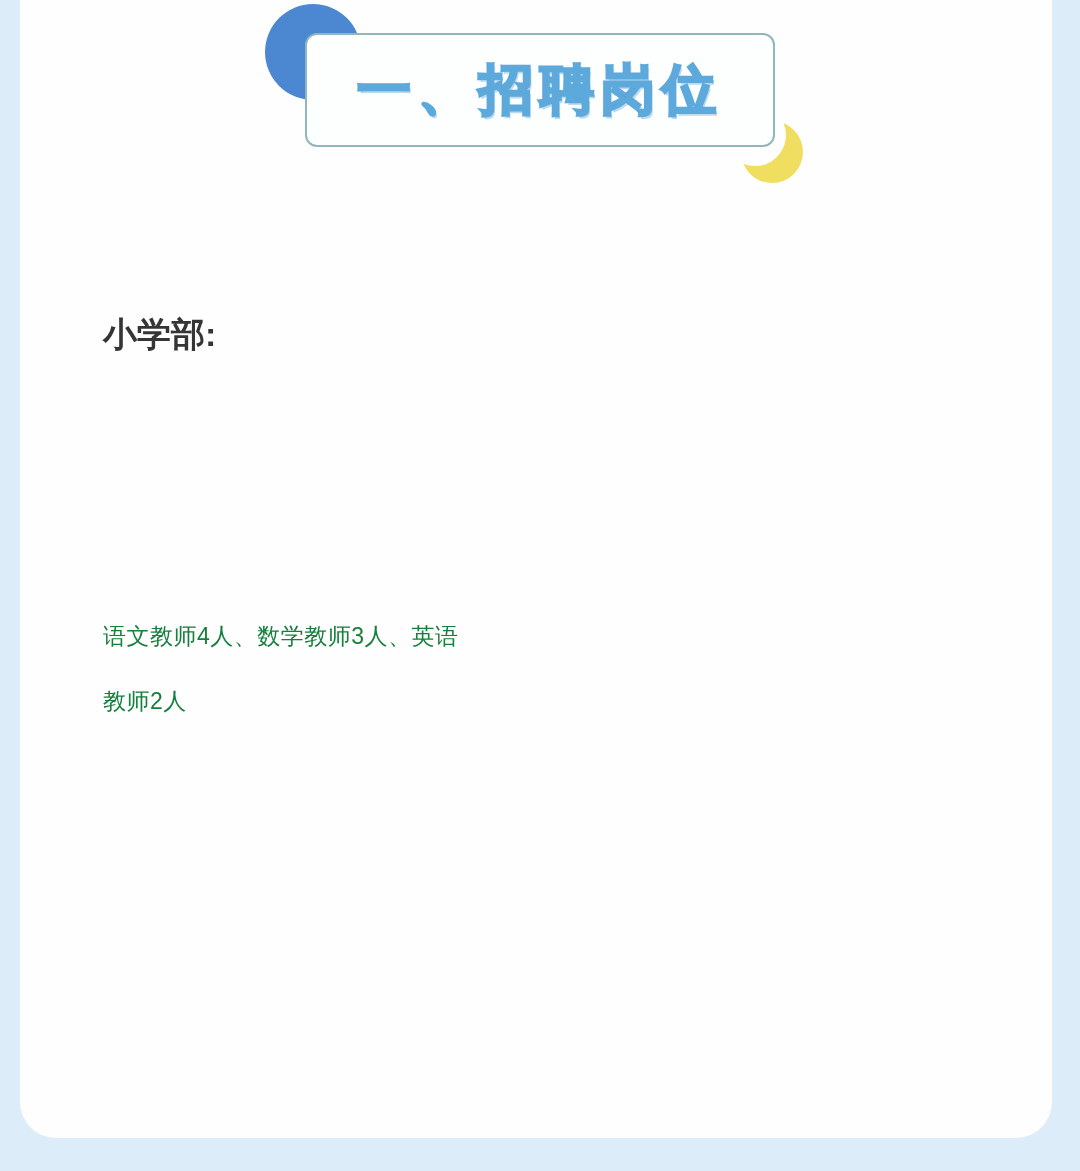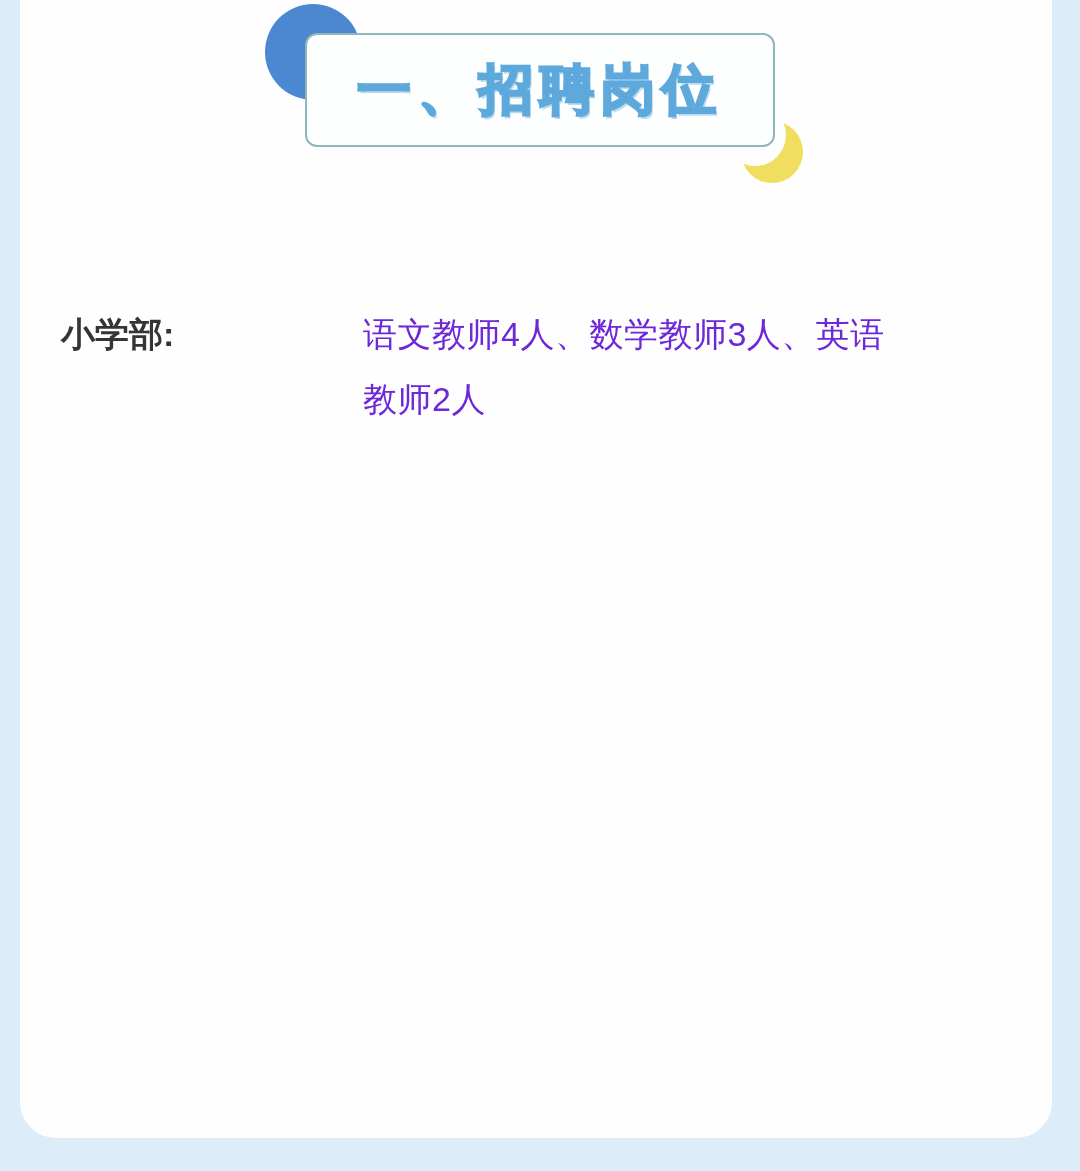--- a/index.html
+++ b/index.html
@@ -98,37 +98,38 @@
   
   .sections {
     position: absolute;
     left: 0;
     top: 302px;
     width: 100%;
   }
 
   .section-row {
     display: flex;
-    padding-left: 41px;
+    padding-left: 83px;
     margin-bottom: 37px;
+    flex-direction: column;
   }
 
   .section-label {
     flex: 0 0 302px;
     font-size: 34px;
     font-weight: 700;
     color: #353535;
     line-height: 65px;
   }
 
   .section-content {
     width: 560px;
-    font-size: 34px;
+    font-size: 23px;
     font-weight: 500;
-    color: #6d28d9;
+    color: #15803d;
     line-height: 65px;
     white-space: pre-line;
     text-align: justify;
     letter-spacing: 0.5px;
   }
 </style>
 </head>
 <body>
 
 <div class="card">

